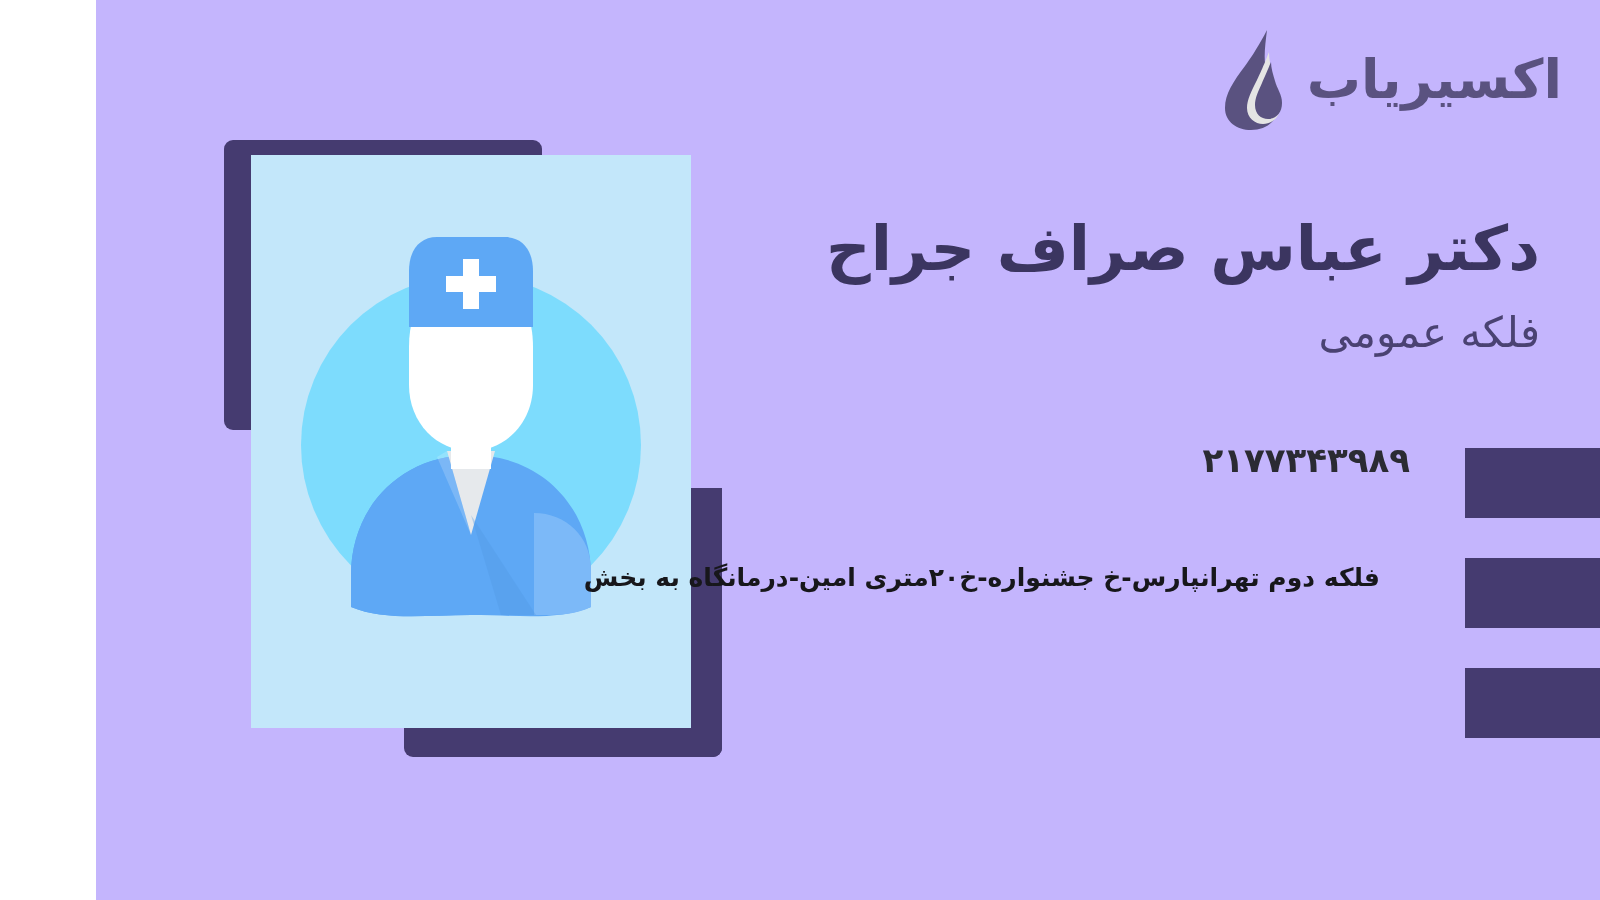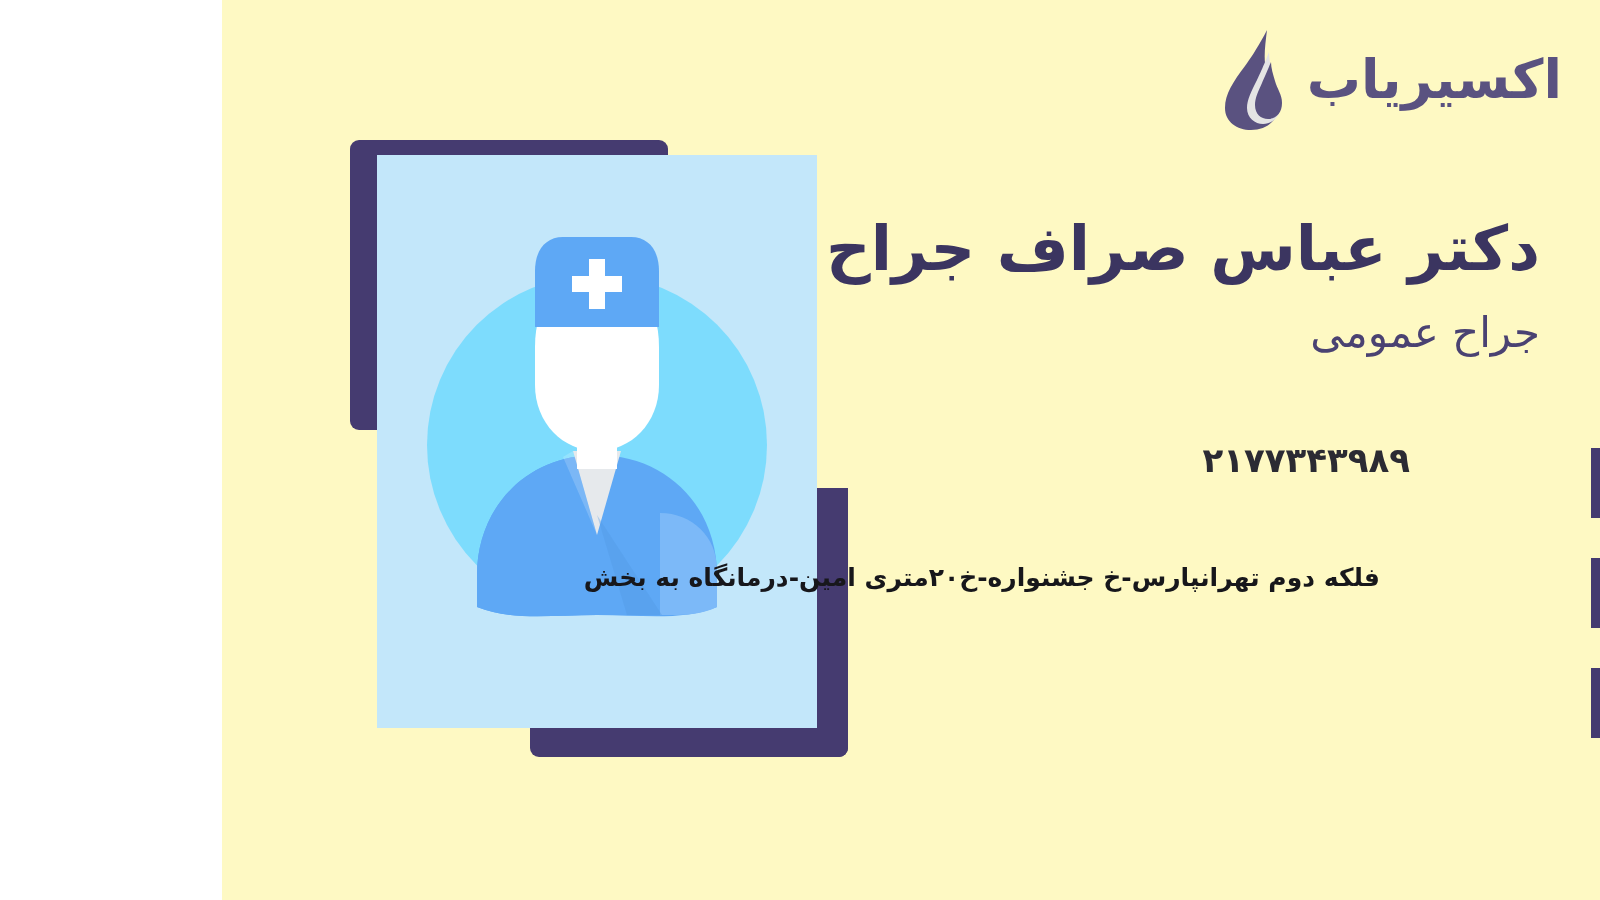--- a/index.html
+++ b/index.html
@@ -2,23 +2,23 @@
 <html lang="fa" dir="rtl"><head>
 <meta charset="utf-8">
 <style>
   html, body {
     margin: 0;
     padding: 0;
     background: #ffffff;
   }
   #card {
     position: relative;
-    width: 1378px;
+    width: 1504px;
     height: 900px;
-    background: #fef9c3;
+    background: #c4b5fd;
     overflow: hidden;
     font-family: "DejaVu Sans", "Liberation Sans", sans-serif;
   }
 
   
   .brand {
     position: absolute;
     top: 28px;
     right: 38px;
     display: flex;
@@ -194,21 +194,21 @@
         <g>
           <rect x="212" y="104" width="16" height="50" fill="#ffffff"></rect>
           <rect x="195" y="121" width="50" height="16" fill="#ffffff"></rect>
         </g>
       </svg>
     </div>
   </div>
 
   <div class="info">
     <div class="doc-name">دکتر عباس صراف جراح</div>
-    <div class="doc-specialty">جراح عمومی</div>
+    <div class="doc-specialty">فلکه عمومی</div>
   </div>
 
   <div class="doc-phone">۲۱۷۷۳۴۳۹۸۹</div>
   <div class="doc-address">فلکه دوم تهرانپارس-خ جشنواره-خ۲۰متری امین-درمانگاه به بخش</div>
 
   <div class="bar bar-1"></div>
   <div class="bar bar-2"></div>
   <div class="bar bar-3"></div>
 
 </div>

